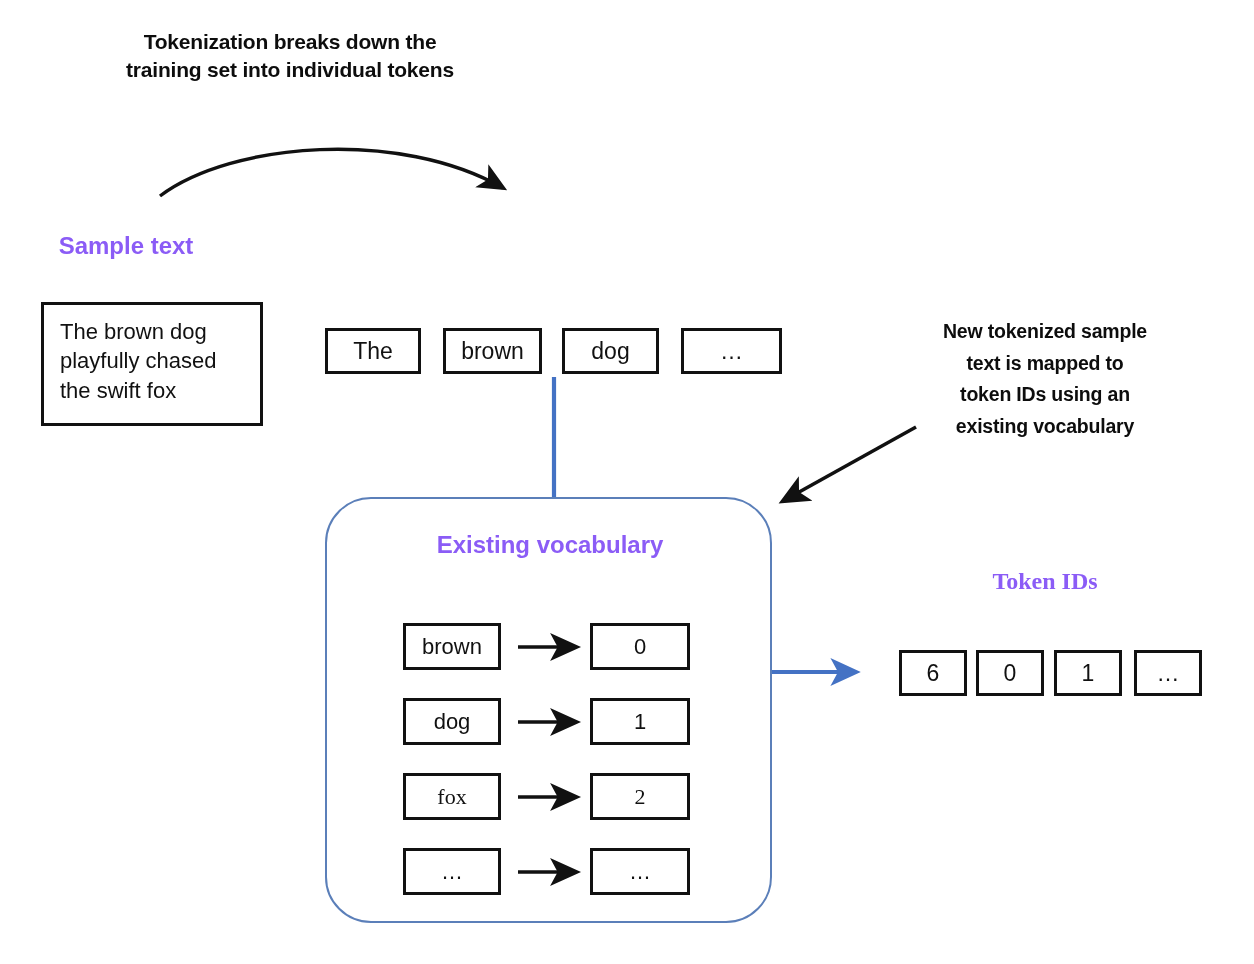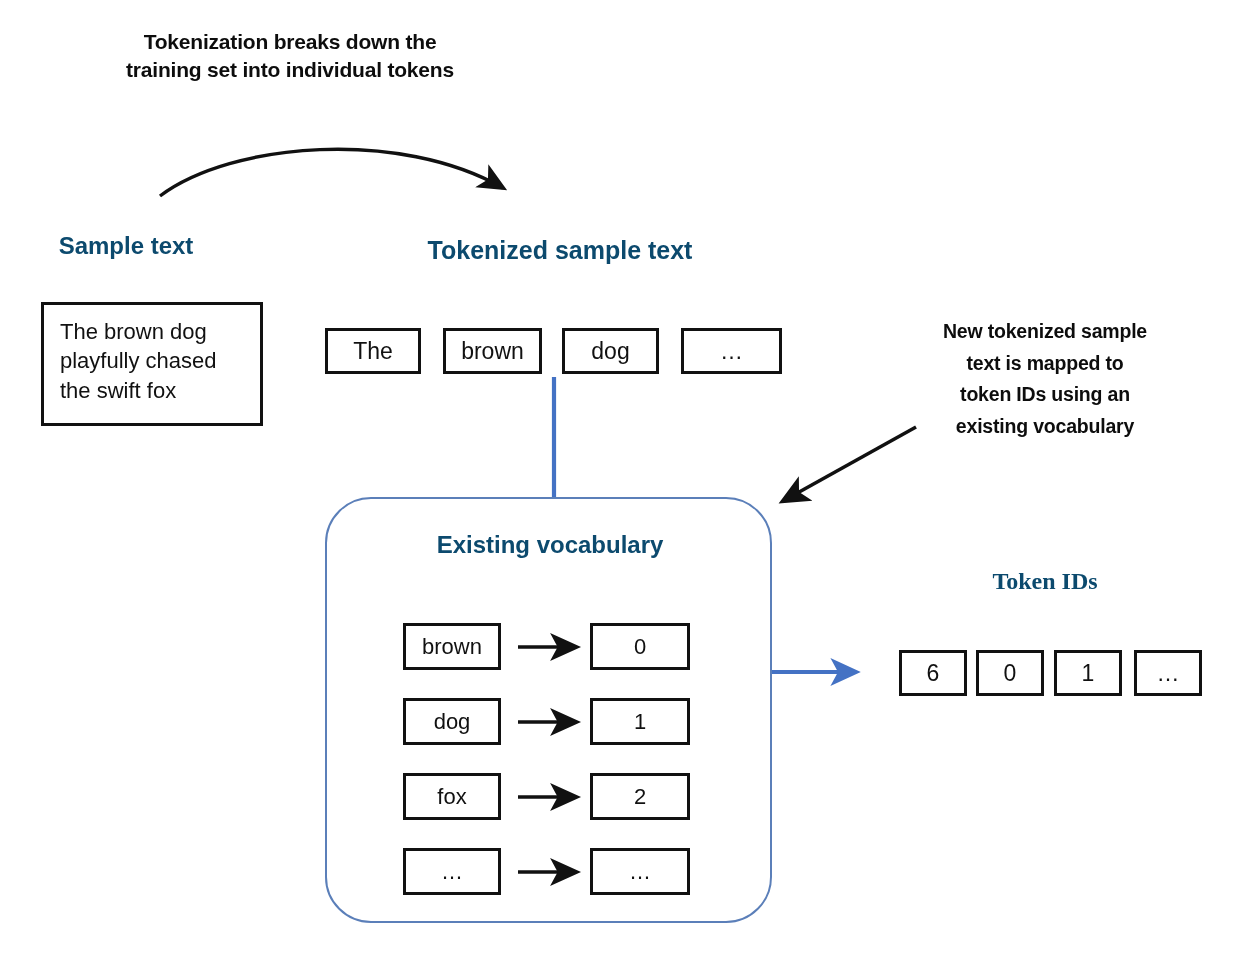--- a/index.html
+++ b/index.html
@@ -22,21 +22,21 @@
     text-align:center;
     letter-spacing:-0.2px;
   }
   .annot-top{left:85px;top:28px;width:410px;font-size:21px;}
   .annot-right{left:900px;top:316px;width:290px;font-size:19.5px;line-height:1.62;}
 
   
   .heading{
     position:absolute;
     font-weight:bold;
-    color:#0c4a6e;
+    color:#8b5cf6;
     text-align:center;
   }
   .h-sample{left:20px;top:232px;width:212px;font-size:24px;}
   .h-tokenized{left:360px;top:236px;width:400px;font-size:25px;}
   .h-tokenids{left:905px;top:568px;width:280px;font-size:24px;font-family:Liberation Serif, serif;}
   .h-vocab{left:360px;top:531px;width:380px;font-size:24px;}
 
   
   .box{
     position:absolute;
@@ -65,21 +65,21 @@
   .tok-3{left:681px;width:101px;}
 
   .id-box{top:650px;height:46px;width:68px;font-size:23px;}
   .id-0{left:899px;}
   .id-1{left:976px;}
   .id-2{left:1054px;}
   .id-3{left:1134px;}
 
   .voc-word{left:403px;width:98px;height:47px;font-size:22px;}
   .voc-id{left:590px;width:100px;height:47px;font-size:22px;}
-  .r0{top:623px;} .r1{top:698px;} .r2{top:773px;} .r3{top:848px;}
+  .r0{top:623px;} .r1{top:698px;} .r2{top:773px;font-family:Liberation Serif, serif;} .r3{top:848px;}
 
   
   .vocab-panel{
     position:absolute;
     left:325px;top:497px;width:447px;height:426px;
     border:2.5px solid #5b7fb9;
     border-radius:46px;
     background:#ffffff;
     box-sizing:border-box;
   }
@@ -99,21 +99,20 @@
   <div class="annot annot-right">
     <div>New tokenized sample</div>
     <div>text is mapped to</div>
     <div>token IDs using an</div>
     <div>existing vocabulary</div>
   </div>
 
   <div class="heading h-sample">Sample text</div>
   <div class="box sample-box">The brown dog playfully chased the swift fox</div>
 
-  <div class="heading h-tokenized">Tokenized sample text</div>
   <div class="box tok-box tok-0">The</div>
   <div class="box tok-box tok-1">brown</div>
   <div class="box tok-box tok-2">dog</div>
   <div class="box tok-box tok-3">…</div>
 
   <div class="vocab-panel"></div>
   <div class="heading h-vocab">Existing vocabulary</div>
 
   <div class="box voc-word r0">brown</div>
   <div class="box voc-id r0">0</div>

